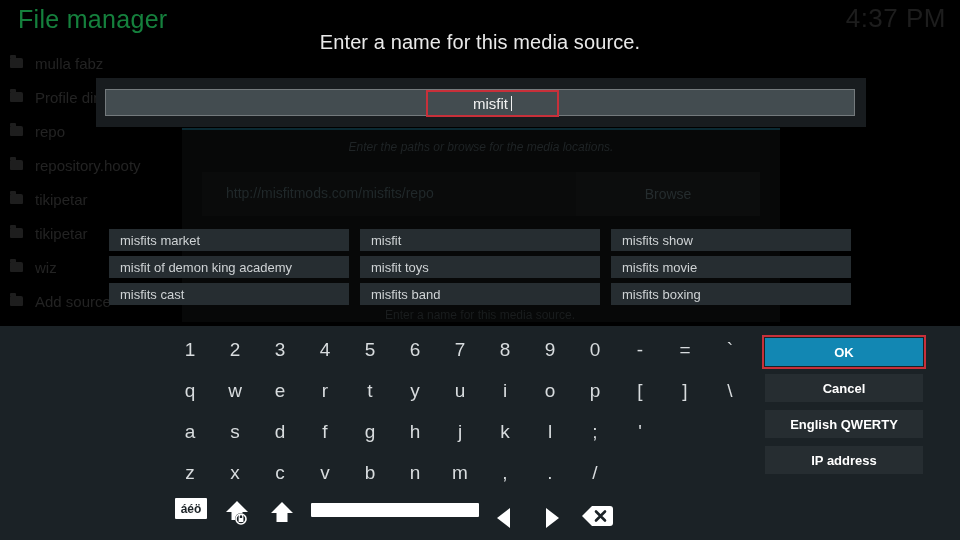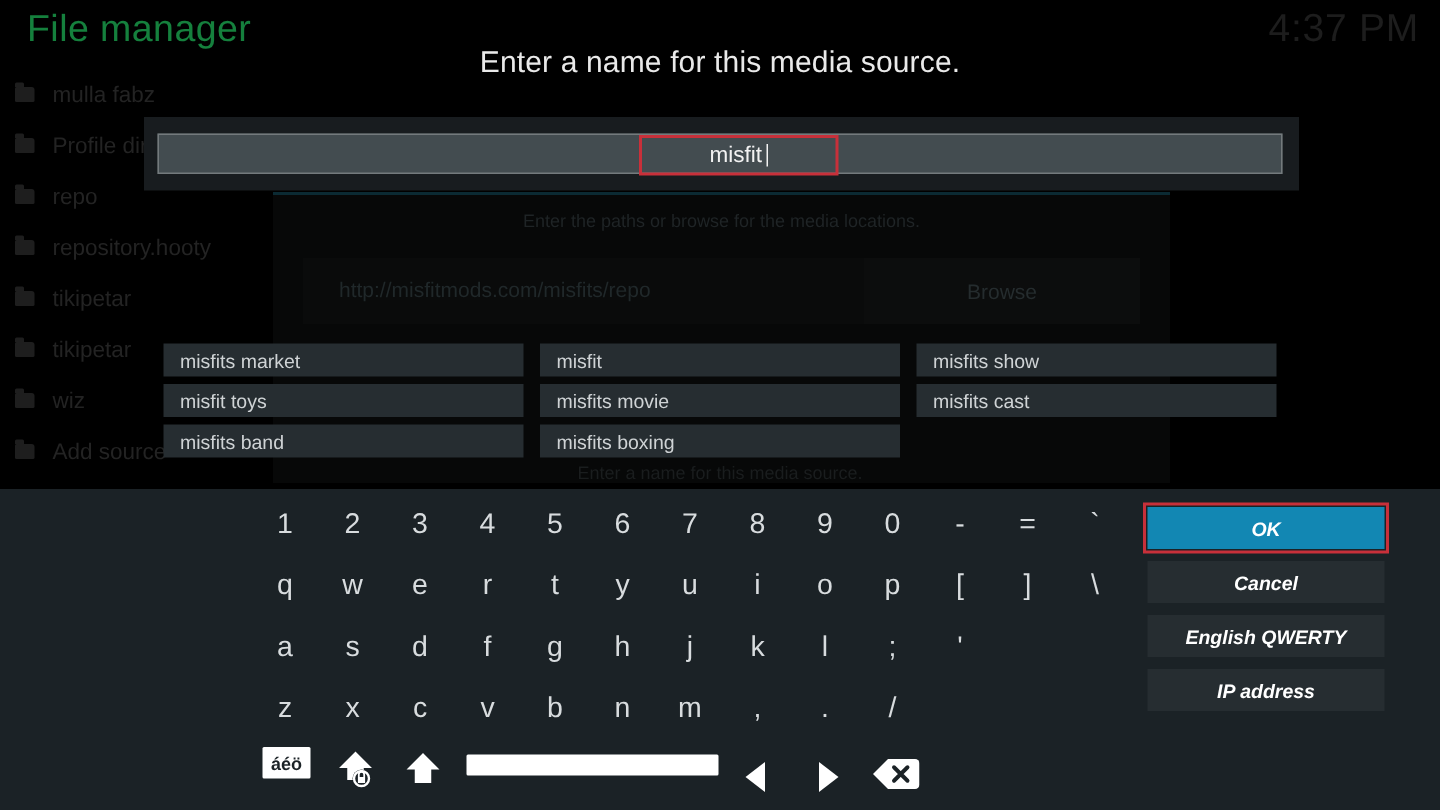--- a/index.html
+++ b/index.html
@@ -77,20 +77,21 @@
     background: #070808;
     border-top: 2px solid #0b2a33;
   }
   #bg-addsource-sub {
     position: absolute;
     left: 0; right: 0;
     top: 10px;
     text-align: center;
     font-size: 12px;
     color: #1f2426;
+    font-style: italic;
   }
   #bg-path-row {
     position: absolute;
     left: 20px;
     top: 42px;
     width: 558px;
     height: 44px;
     background: #0a0b0b;
   }
   #bg-path-text {
@@ -269,21 +270,20 @@
     border-bottom: 10px solid transparent;
     border-left: 13px solid #ffffff;
   }
 
   
   #kb-buttons {
     position: absolute;
     left: 765px;
     top: 338px;
     width: 158px;
-    font-style: italic;
   }
   .kb-btn {
     width: 158px;
     height: 28px;
     margin-bottom: 8px;
     display: flex;
     align-items: center;
     justify-content: center;
     font-size: 13px;
     font-weight: bold;
@@ -361,20 +361,21 @@
         <span id="dlg-input-value">misfit</span>
           <span class="caret"></span>
       </div>
     </div>
   </div>
 
   <div id="suggestions">
       <div class="suggestion">misfits market</div>
       <div class="suggestion">misfit</div>
       <div class="suggestion">misfits show</div>
+      <div class="suggestion">misfit of demon king academy</div>
       <div class="suggestion">misfit toys</div>
       <div class="suggestion">misfits movie</div>
       <div class="suggestion">misfits cast</div>
       <div class="suggestion">misfits band</div>
       <div class="suggestion">misfits boxing</div>
     </div>
 
   <div id="kb-panel">
     <div id="kb-keys">
         <div class="kb-key" style="left: 170px; top: 9px;">1</div>

